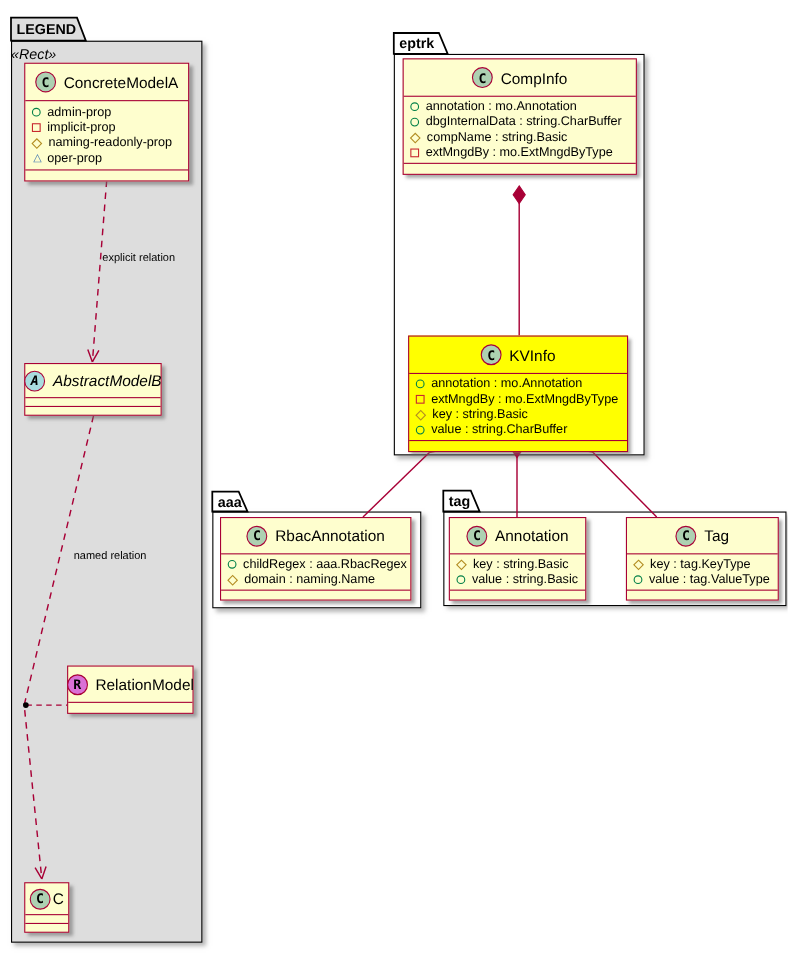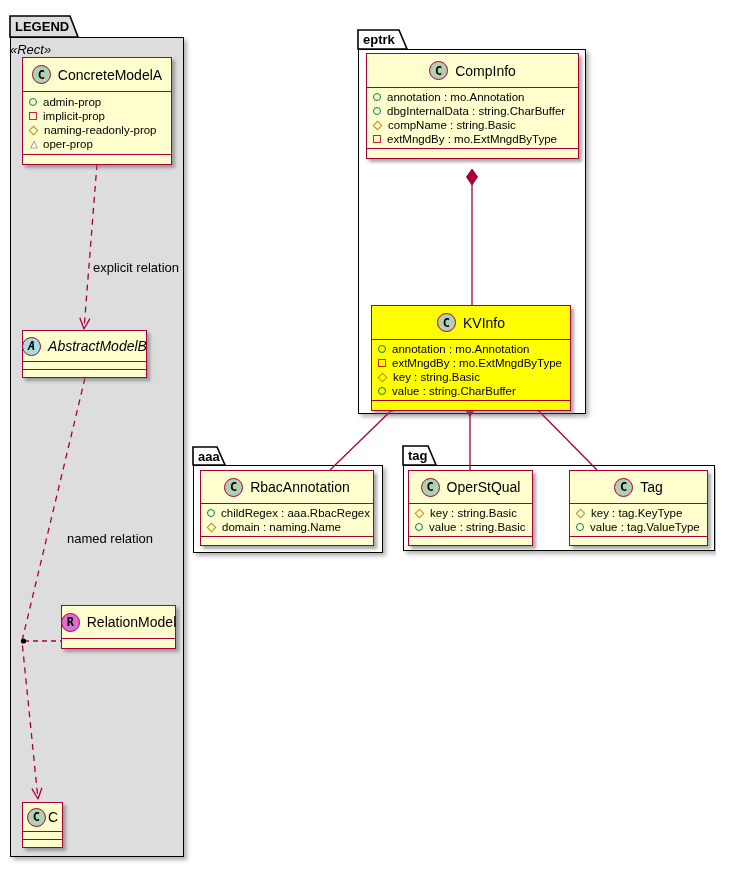--- a/index.html
+++ b/index.html
@@ -48,21 +48,21 @@
   .uml-empty{border-top:1.2px solid #A80036;height:9px;}
   .uml-strip{border-top:1.2px solid #A80036;height:7px;}
   
   .ic{flex:none;display:inline-block;margin-right:6px;box-sizing:border-box;}
   .ic-circle{width:8px;height:8px;border:1.5px solid #038048;border-radius:50%;}
   .ic-square{width:8px;height:8px;border:1.5px solid #C82930;}
   .ic-diamond{width:7px;height:7px;border:1.5px solid #B38D22;transform:rotate(45deg);margin-left:1px;margin-right:7px;}
   .ic-triangle{width:10px;color:#4177AF;font-size:10px;line-height:10px;margin-right:4px;}
   .ic-triangle::before{content:"\25B3";}
   
-  .free-label{position:absolute;font-size:13px;white-space:nowrap;margin-top:31px;}
+  .free-label{position:absolute;font-size:10px;white-space:nowrap;}
   .stereotype{position:absolute;font-size:13px;font-style:italic;}
   svg{position:absolute;left:0;top:0;pointer-events:none;}
 </style>
 </head>
 <body>
 
 <div id="canvas">
 
   <div class="pkg-body pkg-legend" style="left:10px;top:37px;width:174px;height:820px;"></div>
   <div class="pkg-body pkg-white" style="left:358px;top:49px;width:228px;height:365px;"></div>
@@ -243,21 +243,21 @@
         <span class="ic ic-diamond"></span>
         <span class="attr-label">domain : naming.Name</span>
         </div>
     </div>
     <div class="uml-empty" style="height:8px;"></div>
   </div>
 
   <div class="uml-class" style="left:408px;top:470px;width:125px;">
     <div class="uml-title" style="height:32px;">
       <span class="badge badge-c">C</span>
-      <span class="uml-name">OperStQual</span>
+      <span class="uml-name">Annotation</span>
     </div>
     <div class="uml-attrs" style="padding-top:2px;padding-bottom:2px;">
       <div class="attr">
         <span class="ic ic-diamond"></span>
         <span class="attr-label">key : string.Basic</span>
         </div>
       <div class="attr">
         <span class="ic ic-circle"></span>
         <span class="attr-label">value : string.Basic</span>
         </div>

